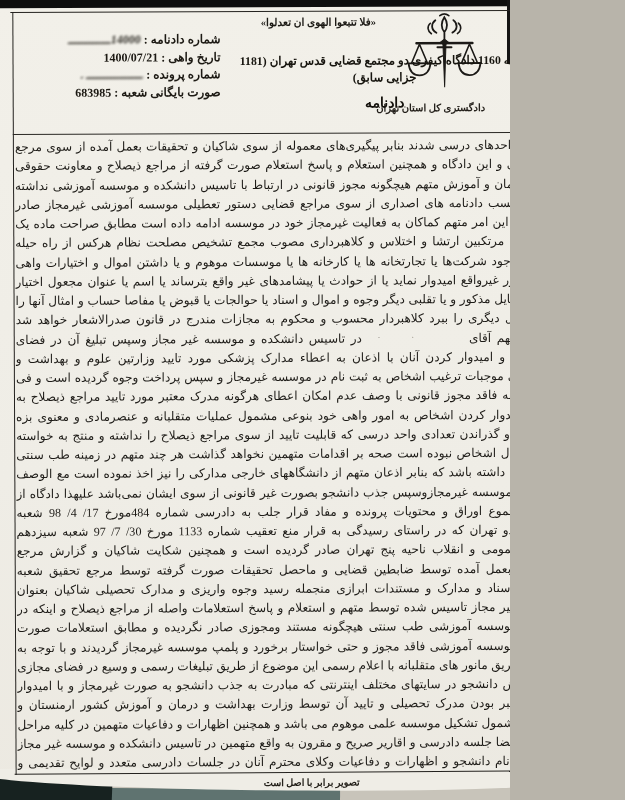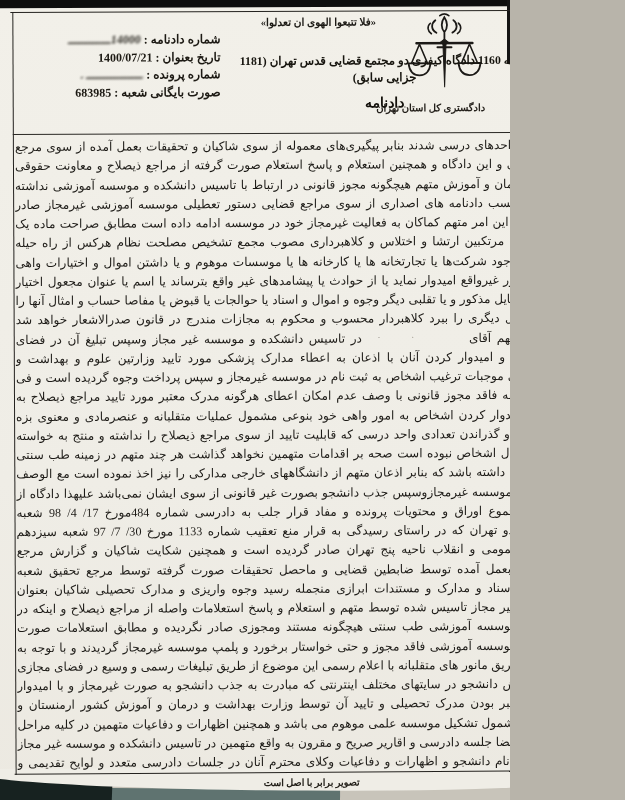--- a/index.html
+++ b/index.html
@@ -99,21 +99,21 @@
     <div class="logo-caption">دادگستری کل استان تهران</div>
 
     <div class="court-title">
       <div>شعبه 1160 دادگاه کیفری دو مجتمع قضایی قدس تهران (1181</div>
       <div>جزایی سابق)</div>
     </div>
     <div class="doc-title">دادنامه</div>
 
     <div class="fields" id="fields">
         <div class="field-row"><span class="f-label">شماره دادنامه :</span> <span class="f-value obscured">14000ــــــــــــ</span></div>
-        <div class="field-row"><span class="f-label">تاریخ بعنوان :</span> <span class="f-value">1400/07/21</span></div>
+        <div class="field-row"><span class="f-label">تاریخ واهی :</span> <span class="f-value">1400/07/21</span></div>
         <div class="field-row"><span class="f-label">شماره پرونده :</span> <span class="f-value obscured">ــــــــــــــــ .</span></div>
         <div class="field-row"><span class="f-label">صورت بایگانی شعبه :</span> <span class="f-value">683985</span></div>
       </div>
 
     <div class="body-text" id="body-lines">
         <div class="bline">مبادرت به گذراندن واحدهای درسی شدند بنابر پیگیری‌های معموله از سوی شاکیان و تحقیقات بعمل آمده از سوی مرجع</div>
         <div class="bline">تحقیق شعبه بازپرسی و این دادگاه و همچنین استعلام و پاسخ استعلام صورت گرفته از مراجع ذیصلاح و معاونت حقوقی</div>
         <div class="bline">وزارت بهداشت و درمان و آموزش متهم هیچگونه مجوز قانونی در ارتباط با تاسیس دانشکده و موسسه آموزشی نداشته</div>
         <div class="bline">و سابق بر این نیز حسب دادنامه های اصداری از سوی مراجع قضایی دستور تعطیلی موسسه آموزشی غیرمجاز صادر</div>
         <div class="bline">گردیده است علیرغم این امر متهم کماکان به فعالیت غیرمجاز خود در موسسه ادامه داده است مطابق صراحت ماده یک</div>

